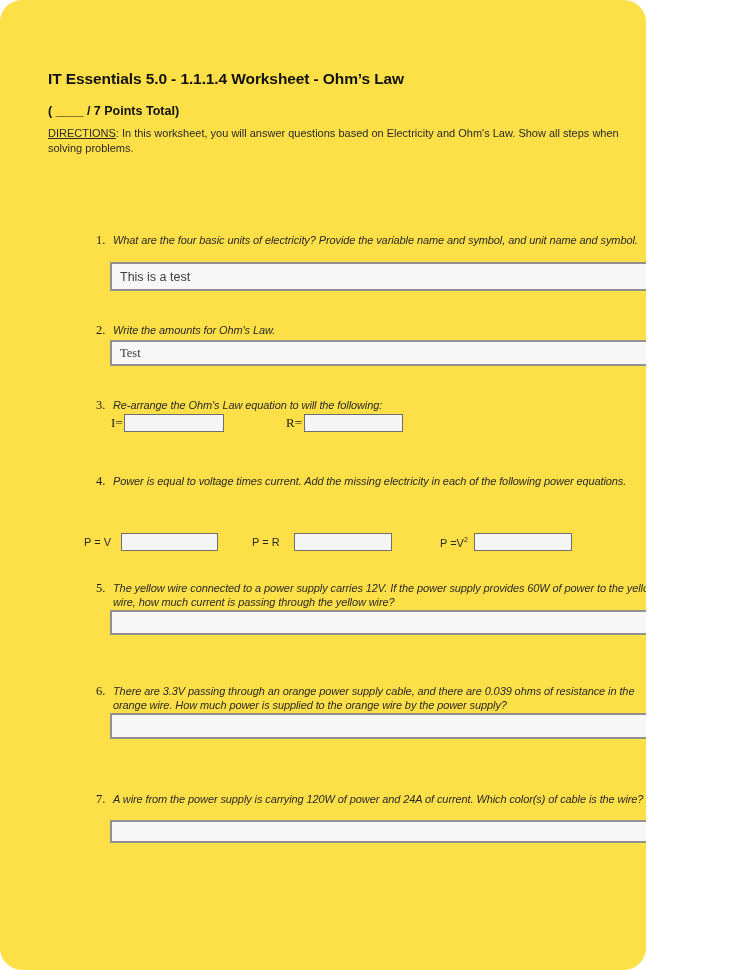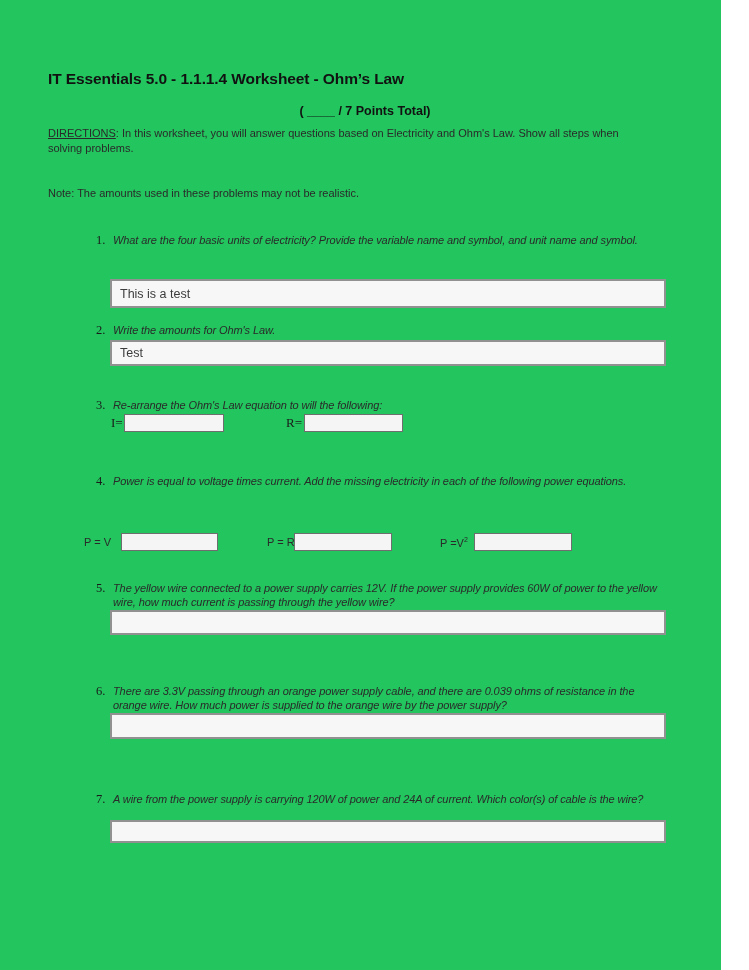--- a/index.html
+++ b/index.html
@@ -1,25 +1,25 @@
 <!DOCTYPE html>
 <html><head>
 <meta charset="utf-8">
 <style>
   html,body { margin:0; padding:0; background:#ffffff; }
   .page {
-    position:relative; width:721px; height:970px; background:#22c55e;
-    font-family:"Liberation Sans", sans-serif; color:#212121; overflow:hidden;
+    position:relative; width:646px; height:970px; background:#fde047;
+    font-family:"Liberation Sans", sans-serif; color:#212121; overflow:hidden;border-radius:22px;
   }
   .title {
     position:absolute; left:48px; top:70px; font-size:15.5px; font-weight:bold;
     color:#111; letter-spacing:-0.1px; white-space:nowrap;
   }
   .points {
-    position:absolute; left:48px; top:104px; width:634px; text-align:center;
+    position:absolute; left:48px; top:104px; width:634px; text-align:left;
     font-size:12.5px; font-weight:bold; color:#111;
   }
   .directions {
     position:absolute; left:48px; top:126px; width:600px;
     font-size:11px; line-height:15px; color:#2a2a2a;
   }
   .directions .u { text-decoration:underline; }
   .note { position:absolute; left:48px; top:187px; font-size:11px; color:#2a2a2a; }
 
   .q { position:absolute; left:96px; display:flex; }
@@ -52,50 +52,49 @@
 <body>
 
 <div class="page">
 
   <div class="title">IT Essentials 5.0 - 1.1.1.4 Worksheet - Ohm’s Law</div>
 
   <div class="points">( ____ / 7 Points Total)</div>
 
   <div class="directions"><span class="u">DIRECTIONS</span><span>: In this worksheet, you will answer questions based on Electricity and Ohm's Law. Show all steps when solving problems.</span></div>
 
-  <div class="note">Note: The amounts used in these problems may not be realistic.</div>
 
   <div class="q" style="top:233px;">
     <div class="q-num">1.</div>
     <div class="q-text">What are the four basic units of electricity? Provide the variable name and symbol, and unit name and symbol.</div>
   </div>
-  <input class="answer-box" style="left: 110px; top: 262px; width: 556px; height: 29px; margin-top: 17px;" value="This is a test">
+  <input class="answer-box" style="left: 110px; top: 262px; width: 556px; height: 29px;" value="This is a test">
 
   <div class="q" style="top:323px;">
     <div class="q-num">2.</div>
     <div class="q-text">Write the amounts for Ohm's Law.</div>
   </div>
-  <input class="answer-box" style="left: 110px; top: 340px; width: 556px; height: 26px;" value="Test">
+  <input class="answer-box" style="left: 110px; top: 340px; width: 556px; height: 26px; font-family: Liberation Serif, serif;" value="Test">
 
   <div class="q" style="top:398px;">
     <div class="q-num">3.</div>
     <div class="q-text">Re-arrange the Ohm's Law equation to will the following:</div>
   </div>
   <div class="eq-label" style="left:111px; top:415px;">I=</div>
   <input class="small-box" style="left: 124px; top: 414px; width: 100px; height: 18px;" value="">
   <div class="eq-label" style="left:286px; top:415px;">R=</div>
   <input class="small-box" style="left: 304px; top: 414px; width: 99px; height: 18px;" value="">
 
   <div class="q" style="top:474px;">
     <div class="q-num">4.</div>
     <div class="q-text">Power is equal to voltage times current. Add the missing electricity in each of the following power equations.</div>
   </div>
   <div class="p-label" style="left:84px; top:536px;">P = V</div>
   <input class="small-box" style="left: 121px; top: 533px; width: 97px; height: 18px;" value="">
-  <div class="p-label" style="left:267px; top:536px;">P = R</div>
+  <div class="p-label" style="left:252px; top:536px;">P = R</div>
   <input class="small-box" style="left: 294px; top: 533px; width: 98px; height: 18px;" value="">
   <div class="p-label" style="left:440px; top:536px;"><span>P =V</span><sup>2</sup></div>
   <input class="small-box" style="left: 474px; top: 533px; width: 98px; height: 18px;" value="">
 
   <div class="q" style="top:581px;">
     <div class="q-num">5.</div>
     <div class="q-text">The yellow wire connected to a power supply carries 12V. If the power supply provides 60W of power to the yellow wire, how much current is passing through the yellow wire?</div>
   </div>
   <input class="answer-box" style="left: 110px; top: 610px; width: 556px; height: 25px;" value="">
 

